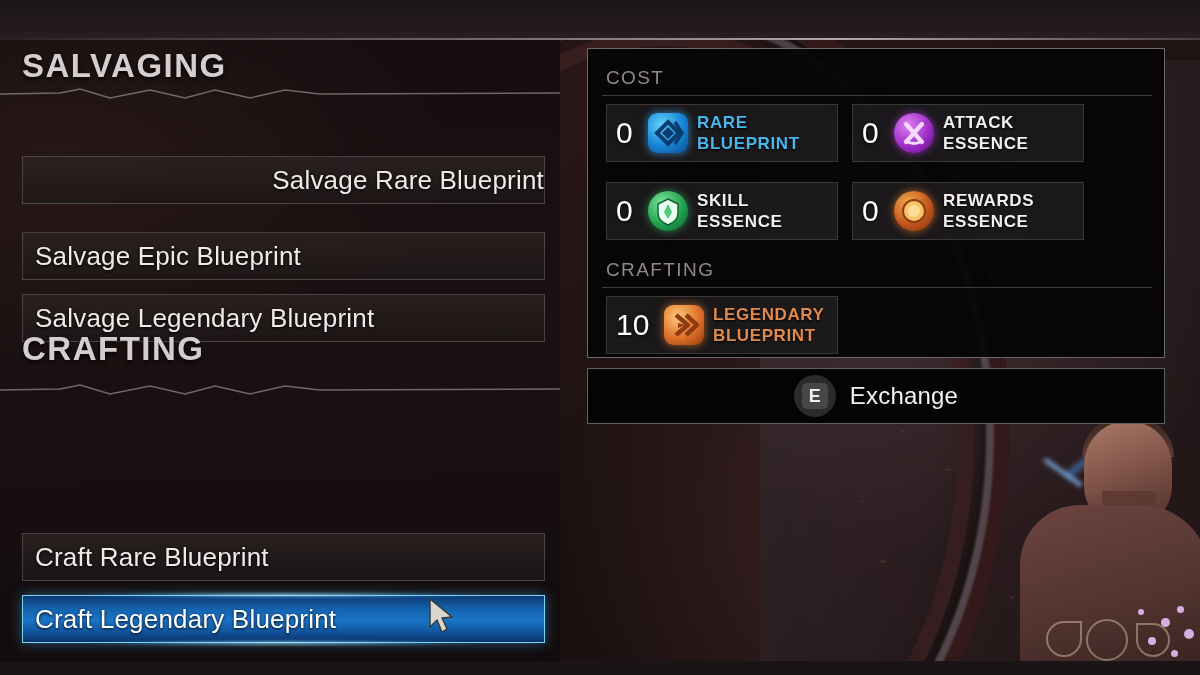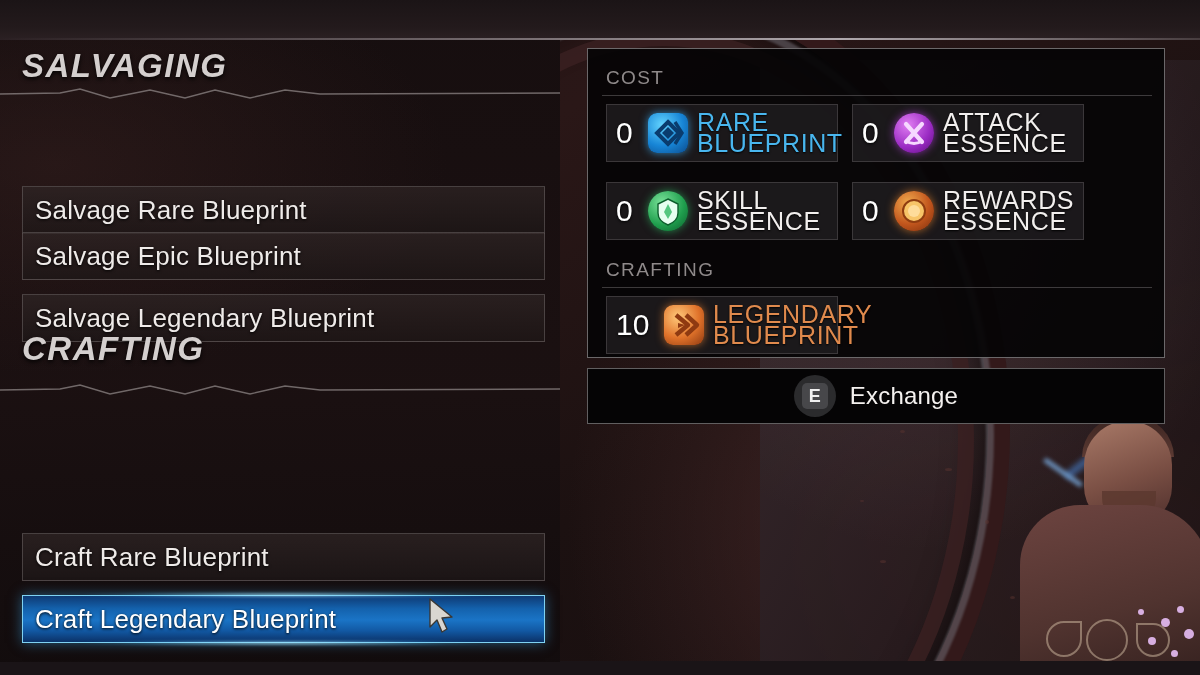--- a/index.html
+++ b/index.html
@@ -53,21 +53,21 @@
   .top-line{position:absolute;left:0;top:38px;width:1200px;height:2px;
     background:linear-gradient(90deg,rgba(160,150,150,0) 0%,rgba(190,182,186,.55) 45%,rgba(220,215,220,.75) 70%,rgba(160,150,150,.25) 100%);}
   .bot-strip{position:absolute;left:0;bottom:0;width:1200px;height:14px;background:#1a1417;}
 
   
   .menu{position:absolute;left:0;top:40px;width:560px;height:622px;
     background:linear-gradient(180deg,rgba(22,14,15,.97) 0%,rgba(26,16,17,.95) 55%,rgba(18,12,13,.97) 100%);}
   .menu-shade{position:absolute;left:0;top:0;width:560px;height:622px;
     background:radial-gradient(ellipse 560px 300px at 10% 20%, rgba(70,40,38,.35), rgba(0,0,0,0) 70%);}
 
-  .sec-title{position:absolute;left:22px;font-style:italic;font-weight:700;
+  .sec-title{position:absolute;left:22px;font-weight:700;
     font-size:33px;letter-spacing:1.5px;color:#d4cfce;
     text-shadow:0 2px 4px rgba(0,0,0,.9);}
   .divider{position:absolute;left:0;width:560px;height:14px;}
   .divider svg{display:block;}
 
   .mi{position:absolute;left:22px;width:523px;height:48px;
     background:linear-gradient(180deg,rgba(46,36,36,.75),rgba(30,23,23,.75));
     border:1px solid rgba(132,124,124,.42);
     display:flex;align-items:center;}
   .mi span{font-size:26px;color:#efebe9;padding-left:12px;letter-spacing:.2px;
@@ -85,21 +85,21 @@
   .panel{position:absolute;left:587px;top:48px;width:578px;height:310px;
     background:rgba(5,4,5,.93);border:1px solid rgba(190,185,188,.55);}
   .panel-lbl{position:absolute;font-size:19px;letter-spacing:1.4px;color:#8f8a8a;font-weight:400;}
   .hr{position:absolute;height:1px;background:rgba(150,144,146,.38);}
 
   .cell{position:absolute;height:58px;display:flex;align-items:center;
     background:rgba(30,28,30,.85);border:1px solid rgba(120,116,118,.35);padding-left:9px;}
   .qty{font-size:30px;color:#ffffff;font-weight:400;min-width:26px;
        text-shadow:0 1px 3px #000;}
   .ic{width:40px;height:40px;margin:0 9px 0 6px;flex:0 0 40px;position:relative;}
-  .lbl{font-size:25px;line-height:21px;letter-spacing:.6px;font-weight:400;}
+  .lbl{font-size:17px;line-height:21px;letter-spacing:.6px;font-weight:700;}
   .lbl.white{color:#f2efee;text-shadow:0 1px 2px #000;}
   .lbl.cyan{color:#49b6ee;text-shadow:0 1px 2px #000;}
   .lbl.orange{color:#e08a4d;text-shadow:0 1px 2px #000;}
 
   
   .ic-rare{border-radius:9px;background:radial-gradient(circle at 35% 30%,#63d4ff,#1785d6 55%,#0c4c8e);
     box-shadow:0 0 9px rgba(60,170,240,.75);}
   .ic-legend{border-radius:9px;background:radial-gradient(circle at 35% 30%,#ffc97a,#e0722a 55%,#8f3a11);
     box-shadow:0 0 9px rgba(230,130,50,.7);}
   .ic-round{border-radius:50%;}
@@ -172,21 +172,21 @@
 
   <div class="menu">
     <div class="menu-shade"></div>
 
     <div class="sec-title" style="top:7px;">SALVAGING</div>
     <div class="divider" style="top:47px;">
       <svg width="560" height="14" viewBox="0 0 560 14">
         <path d="M0 7 L60 6 L80 2 L110 11 L150 3 L185 11 L215 3 L250 11 L285 3 L320 7 L560 6" fill="none" stroke="#8d8585" stroke-width="1.4" opacity=".75"></path>
       </svg>
     </div>
-    <div class="mi" style="top:146px;">
+    <div class="mi" style="top:116px;justify-content:flex-end;">
       <span>Salvage Rare Blueprint</span>
     </div>
     <div class="mi" style="top:192px;">
       <span>Salvage Epic Blueprint</span>
     </div>
     <div class="mi" style="top:254px;">
       <span>Salvage Legendary Blueprint</span>
     </div>
 
     <div class="sec-title" style="top:290px;">CRAFTING</div>

